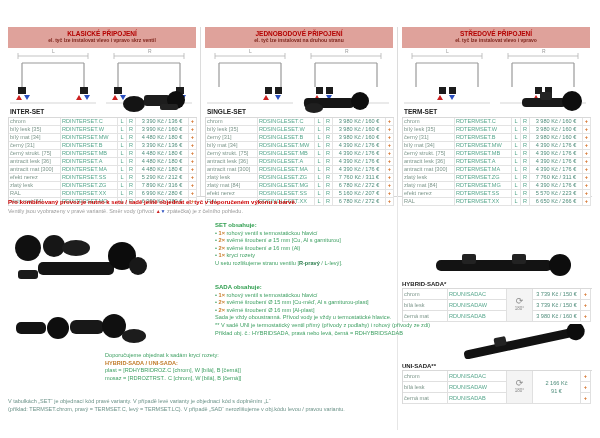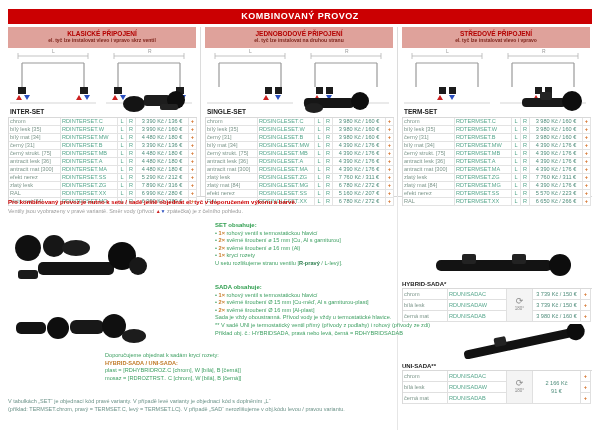--- a/index.html
+++ b/index.html
@@ -62,21 +62,20 @@
   .smark{text-align:center;color:#d2691e;font-weight:bold;}
   
   .watermark{position:absolute;left:258px;top:188px;z-index:3;font-size:56px;font-weight:bold;font-style:italic;
              color:rgba(160,185,178,0.30);letter-spacing:2px;pointer-events:none;white-space:nowrap;}
 </style>
 </head>
 <body>
 
 <div id="page">
 
-  <div class="banner">KOMBINOVANÝ PROVOZ</div>
 
 
   <div class="chead" style="left:8px">
     <div class="t">KLASICKÉ PŘIPOJENÍ</div>
     <div class="s">el. tyč lze instalovat vlevo i vpravo skrz ventil</div>
   </div>
   <div class="chead" style="left:205px">
     <div class="t">JEDNOBODOVÉ PŘIPOJENÍ</div>
     <div class="s">el. tyč lze instalovat na druhou stranu</div>
   </div>

